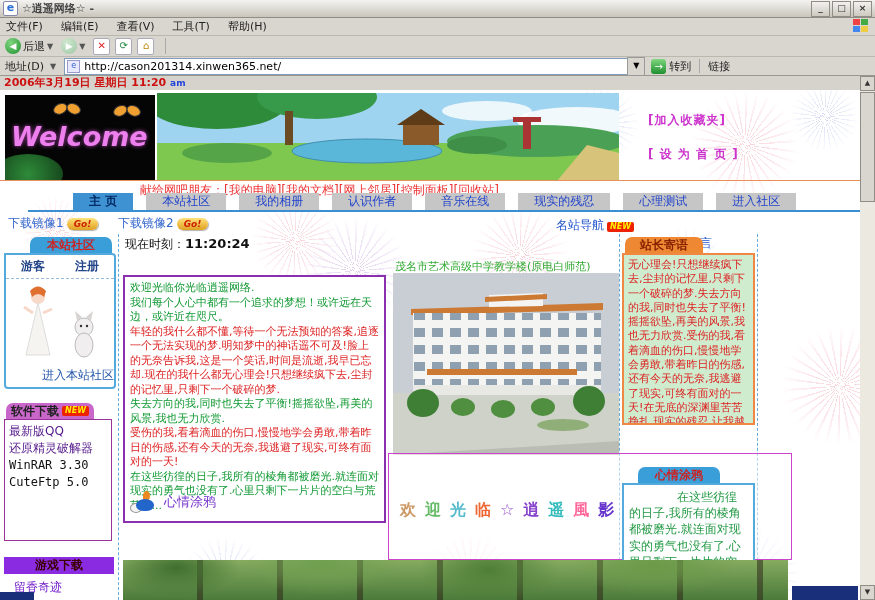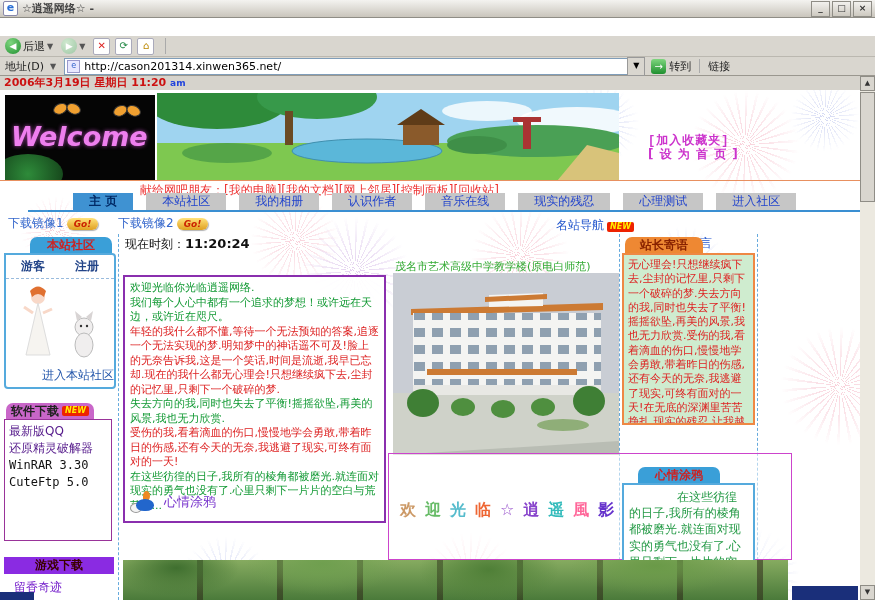--- a/index.html
+++ b/index.html
@@ -155,20 +155,33 @@
 <div id="screen">
 
   <div class="titlebar">
     <div class="ie-icon">e</div>
     <div class="win-title">☆逍遥网络☆ -</div>
     <div class="winbtn">_</div>
     <div class="winbtn">□</div>
     <div class="winbtn">×</div>
   </div>
 
+  <div class="menubar">
+    <span>文件(F)</span>
+    <span>编辑(E)</span>
+    <span>查看(V)</span>
+    <span>工具(T)</span>
+    <span>帮助(H)</span>
+    <div class="winflag">
+      <i style="background:#e44"></i>
+        <i style="background:#4a4"></i>
+      <i style="background:#48e"></i>
+        <i style="background:#ec4"></i>
+    </div>
+  </div>
 
   <div class="toolbar">
     <div class="roundbtn back">◀</div>
     <span class="tb-label">后退</span>
     <span class="tb-caret">▼</span>
     <div class="roundbtn fwd">▶</div>
     <span class="tb-caret">▼</span>
     <div class="sqicon" style="color:#d22;">✕</div>
     <div class="sqicon" style="color:#284;">⟳</div>
     <div class="sqicon" style="color:#b80;">⌂</div>
@@ -245,21 +258,21 @@
       <ellipse cx="160" cy="4" rx="60" ry="22" fill="#37994a"></ellipse>
       <rect x="128" y="18" width="8" height="34" fill="#6b4a24"></rect>
       <rect x="246" y="30" width="36" height="22" fill="#8a5a2b"></rect>
       <polygon points="240,32 264,16 288,32" fill="#5f3c18"></polygon>
       <rect x="366" y="26" width="8" height="30" fill="#aa3333"></rect>
       <rect x="356" y="24" width="28" height="5" fill="#aa3333"></rect>
       <ellipse cx="320" cy="52" rx="30" ry="9" fill="#3f8f48"></ellipse>
       <ellipse cx="70" cy="60" rx="45" ry="10" fill="#55a548"></ellipse>
     </svg>
 
-    <div class="quicklink" style="left:648px;top:56px;font-family:Liberation Mono, monospace;">[加入收藏夹]</div>
+    <div class="quicklink" style="left:648px;top:36px;">[加入收藏夹]</div>
     <div class="quicklink" style="left:648px;top:70px;">[ 设 为 首 页 ]</div>
 
     <div class="rule-orange"></div>
     <div class="dedication">献给网吧朋友：[我的电脑][我的文档][网上邻居][控制面板][回收站]</div>
 
     <div class="navrow">
       <div class="navbtn active">主 页</div>
       <div class="navbtn">本站社区</div>
       <div class="navbtn">我的相册</div>
       <div class="navbtn">认识作者</div>

